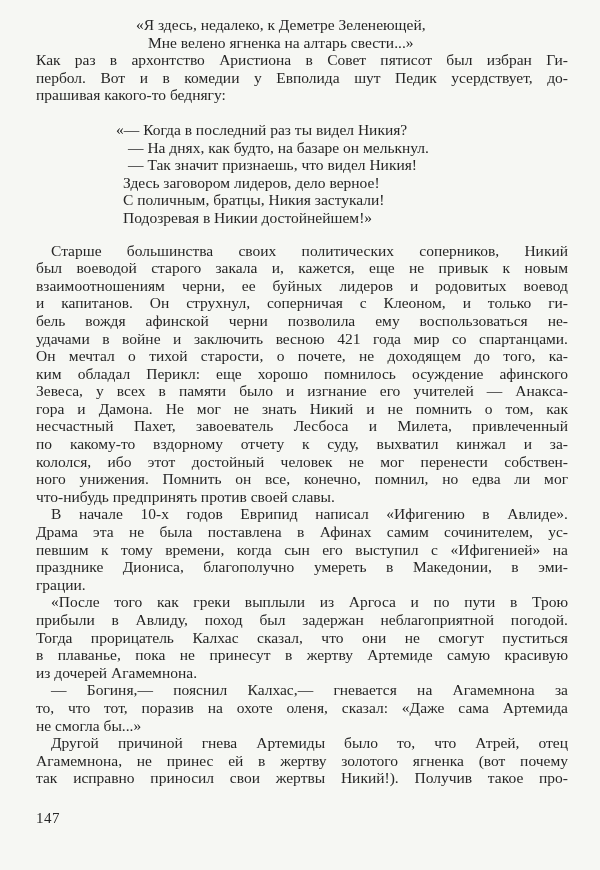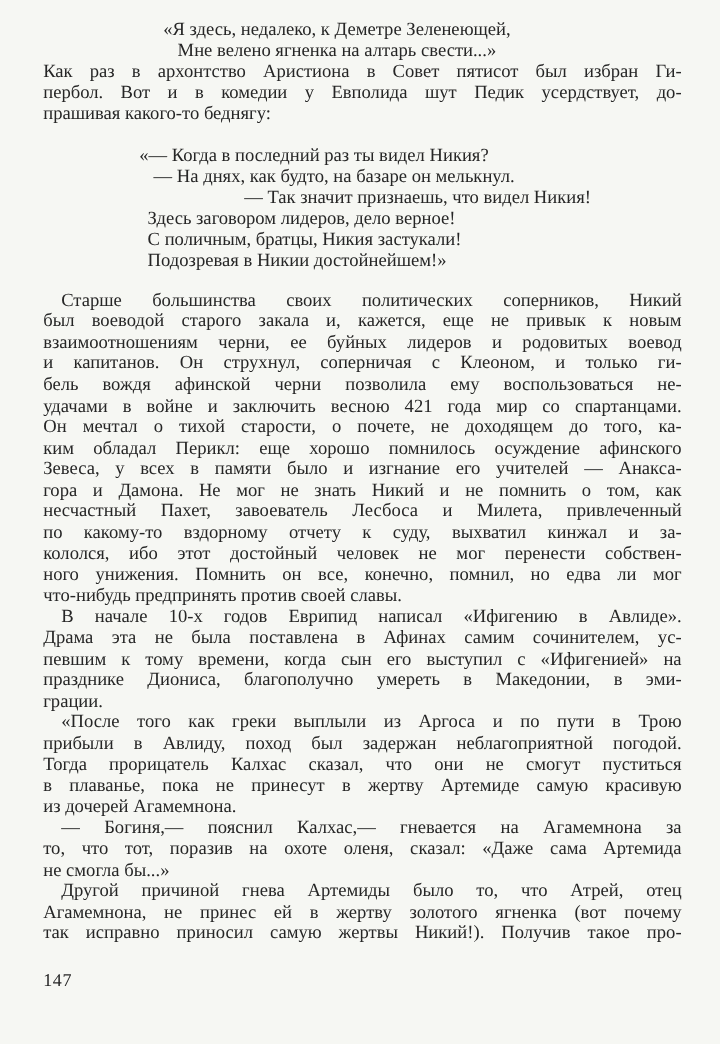--- a/index.html
+++ b/index.html
@@ -39,21 +39,21 @@
         <div class="line" style="padding-left: 12px;">Мне велено ягненка на алтарь свести...»</div>
       </div>
       <div class="block para">
         <div class="line just">Как раз в архонтство Аристиона в Совет пятисот был избран Ги-</div>
         <div class="line just">пербол. Вот и в комедии у Евполида шут Педик усердствует, до-</div>
         <div class="line">прашивая какого-то беднягу:</div>
       </div>
       <div class="block verse" style="margin-top: 17px; margin-left: 80px;">
         <div class="line" style="padding-left: 0px;">«— Когда в последний раз ты видел Никия?</div>
         <div class="line" style="padding-left: 12px;">— На днях, как будто, на базаре он мелькнул.</div>
-        <div class="line" style="padding-left: 12px; text-align: center;">— Так значит признаешь, что видел Никия!</div>
+        <div class="line" style="padding-left: 12px;">— Так значит признаешь, что видел Никия!</div>
         <div class="line" style="padding-left: 7px;">Здесь заговором лидеров, дело верное!</div>
         <div class="line" style="padding-left: 7px;">С поличным, братцы, Никия застукали!</div>
         <div class="line" style="padding-left: 7px;">Подозревая в Никии достойнейшем!»</div>
       </div>
       <div class="block para" style="margin-top: 15px;">
         <div class="line just" style="text-indent: 15px;">Старше большинства своих политических соперников, Никий</div>
         <div class="line just">был воеводой старого закала и, кажется, еще не привык к новым</div>
         <div class="line just">взаимоотношениям черни, ее буйных лидеров и родовитых воевод</div>
         <div class="line just">и капитанов. Он струхнул, соперничая с Клеоном, и только ги-</div>
         <div class="line just">бель вождя афинской черни позволила ему воспользоваться не-</div>
@@ -83,17 +83,17 @@
         <div class="line">из дочерей Агамемнона.</div>
       </div>
       <div class="block para">
         <div class="line just" style="text-indent: 15px;">— Богиня,— пояснил Калхас,— гневается на Агамемнона за</div>
         <div class="line just">то, что тот, поразив на охоте оленя, сказал: «Даже сама Артемида</div>
         <div class="line">не смогла бы...»</div>
       </div>
       <div class="block para">
         <div class="line just" style="text-indent: 15px;">Другой причиной гнева Артемиды было то, что Атрей, отец</div>
         <div class="line just">Агамемнона, не принес ей в жертву золотого ягненка (вот почему</div>
-        <div class="line just">так исправно приносил самую жертвы Никий!). Получив такое про-</div>
+        <div class="line just">так исправно приносил свои жертвы Никий!). Получив такое про-</div>
       </div>
     </div>
   <div class="page-number">147</div>
 </div>
 
 </body></html>

